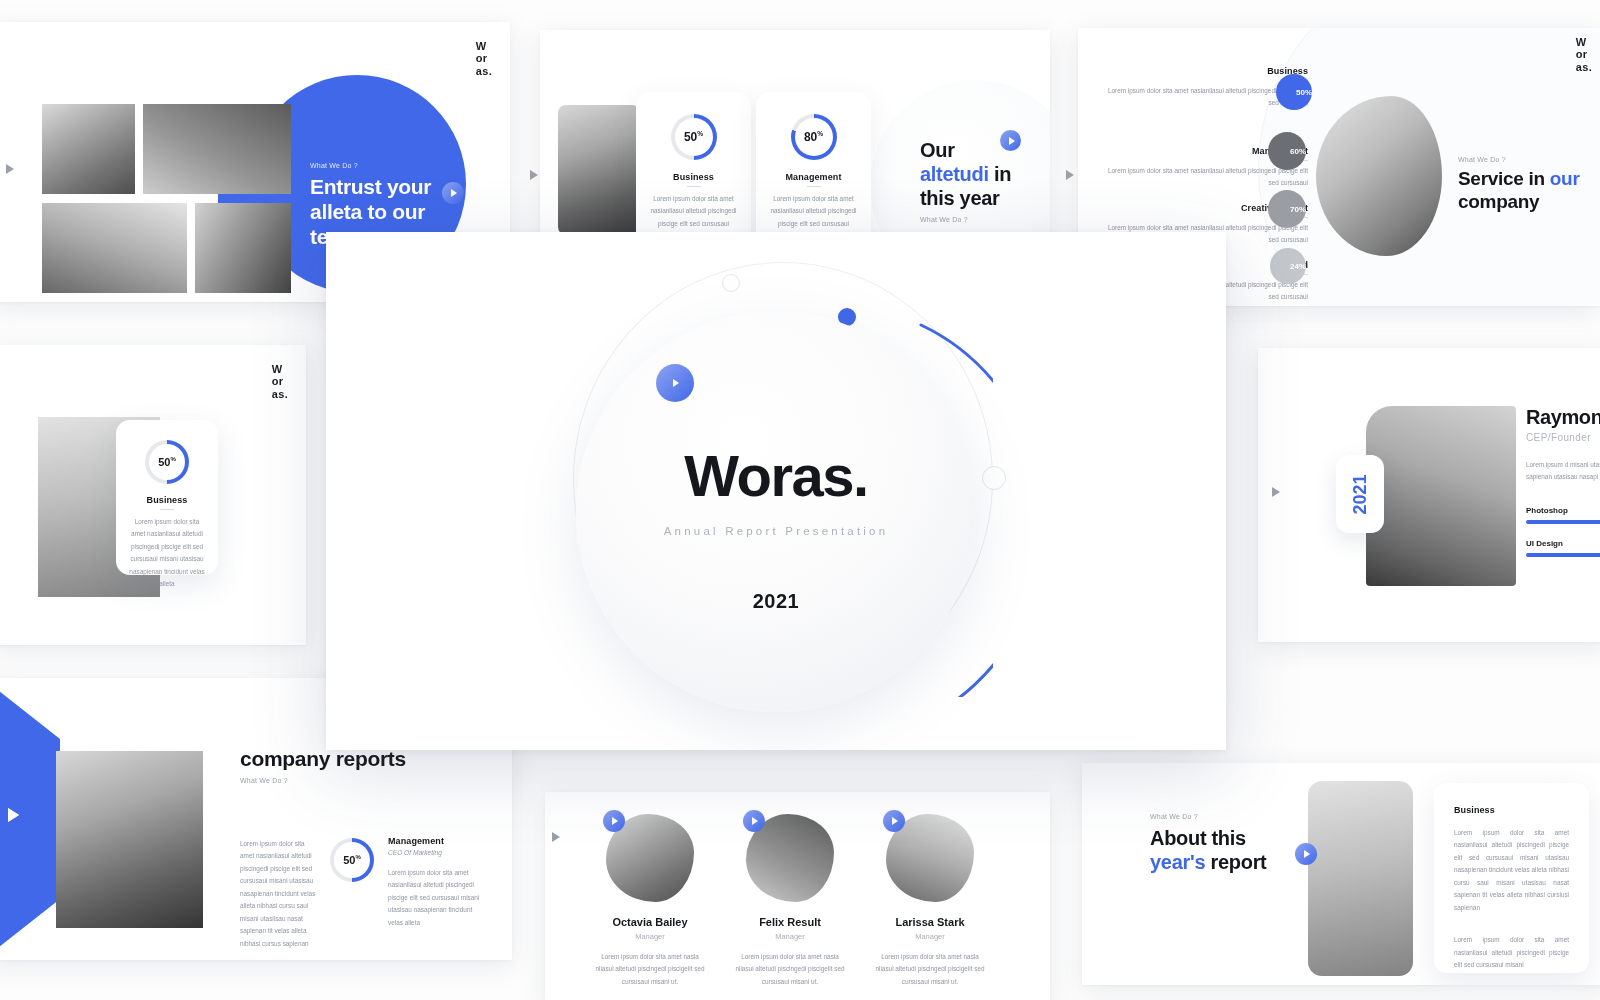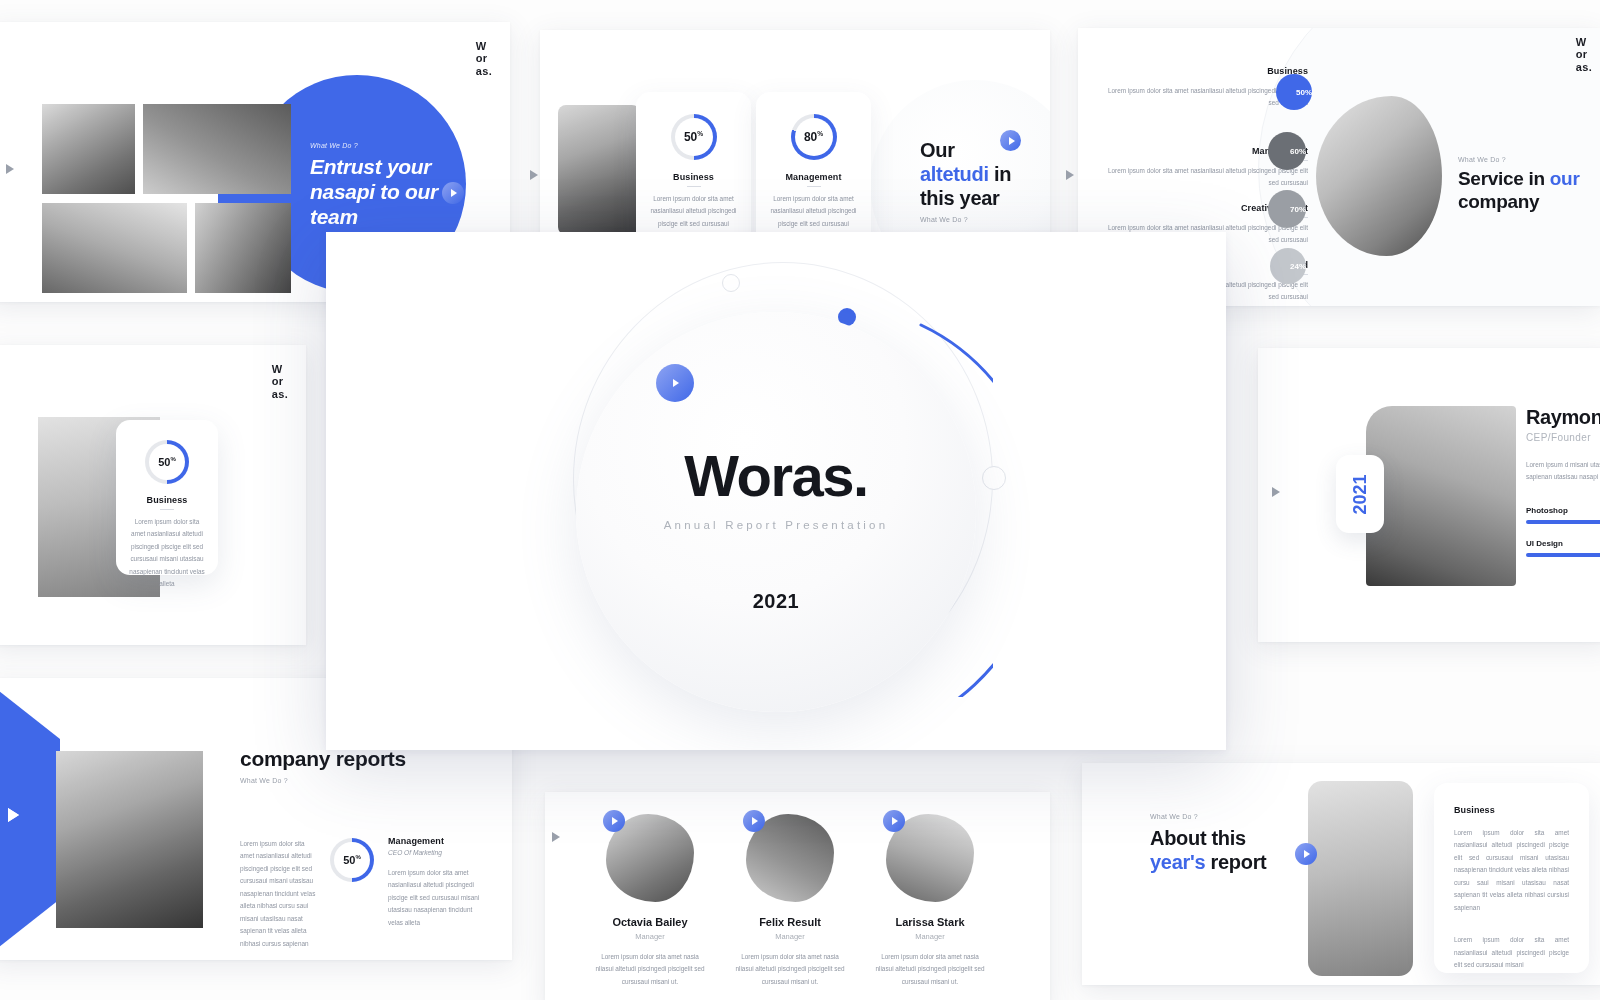--- a/index.html
+++ b/index.html
@@ -101,25 +101,25 @@
   <div class="slide sh" style="left:-10px; top:22px; width:520px; height:280px;">
 
     <div style="position:absolute; left:258px; top:53px; width:218px; height:218px; background:#4068e8; border-radius:50%;"></div>
     <div style="position:absolute; left:228px; top:165px; width:120px; height:38px; background:#4068e8;"></div>
 
     <div class="ph g1" style="position:absolute; left:52px; top:82px; width:93px; height:90px;"></div>
     <div class="ph g2" style="position:absolute; left:153px; top:82px; width:148px; height:90px;"></div>
     <div class="ph g3" style="position:absolute; left:52px; top:181px; width:145px; height:90px;"></div>
     <div class="ph g4" style="position:absolute; left:205px; top:181px; width:96px; height:90px;"></div>
 
-    <div style="position:absolute; left:320px; top:120px; width:150px;font-style:italic;">
+    <div style="position:absolute; left:320px; top:140px; width:150px;">
       <div class="eyebrow onblue">What We Do ?</div>
       <div class="head onblue" style="margin-top:5px;">
         <div>Entrust your</div>
-        <div>nasapi to our</div>
+        <div>alleta to our</div>
         <div>team</div>
       </div>
     </div>
     <div class="bubble" style="position:absolute; left:452px; top:160px; width:22px; height:22px;"></div>
 
     <div class="logo" style="position:absolute; right:18px; top:18px;">
       <div>W</div>
         <div>or</div>
         <div>as.</div>
     </div>
@@ -348,18 +348,18 @@
     <div style="position:absolute; left:512px; top:76px; width:18px; height:18px; border-radius:50%; background:#3f67e8;"></div>
 
     <div style="position:absolute; left:280px; top:330px; width:30px; height:30px; border-radius:50%; background:#fff; border:2px solid #3f67e8;"></div>
 
     <div class="hero-glow" style="position:absolute; left:250px; top:80px; width:400px; height:400px;"></div>
 
     <div class="bubble" style="position:absolute; left:330px; top:132px; width:38px; height:38px;"></div>
 
     <div style="position:absolute; left:0; right:0; top:215px; text-align:center;">
       <div style="font-weight:800; font-size:58px; line-height:1; color:#15171d; letter-spacing:-1.5px;text-align:center;">Woras.</div>
-      <div style="margin-top:14px; font-size:11.5px; letter-spacing:3.2px; color:#adb2ba;">Annual Report Presentation</div>
+      <div style="margin-top:20px; font-size:11.5px; letter-spacing:3.2px; color:#adb2ba;">Annual Report Presentation</div>
     </div>
     <div style="position:absolute; left:0; right:0; top:358px; text-align:center; font-weight:800; font-size:20px; color:#15171d; letter-spacing:.5px;">2021</div>
   </div>
 
 </div>
 
 </body></html>

